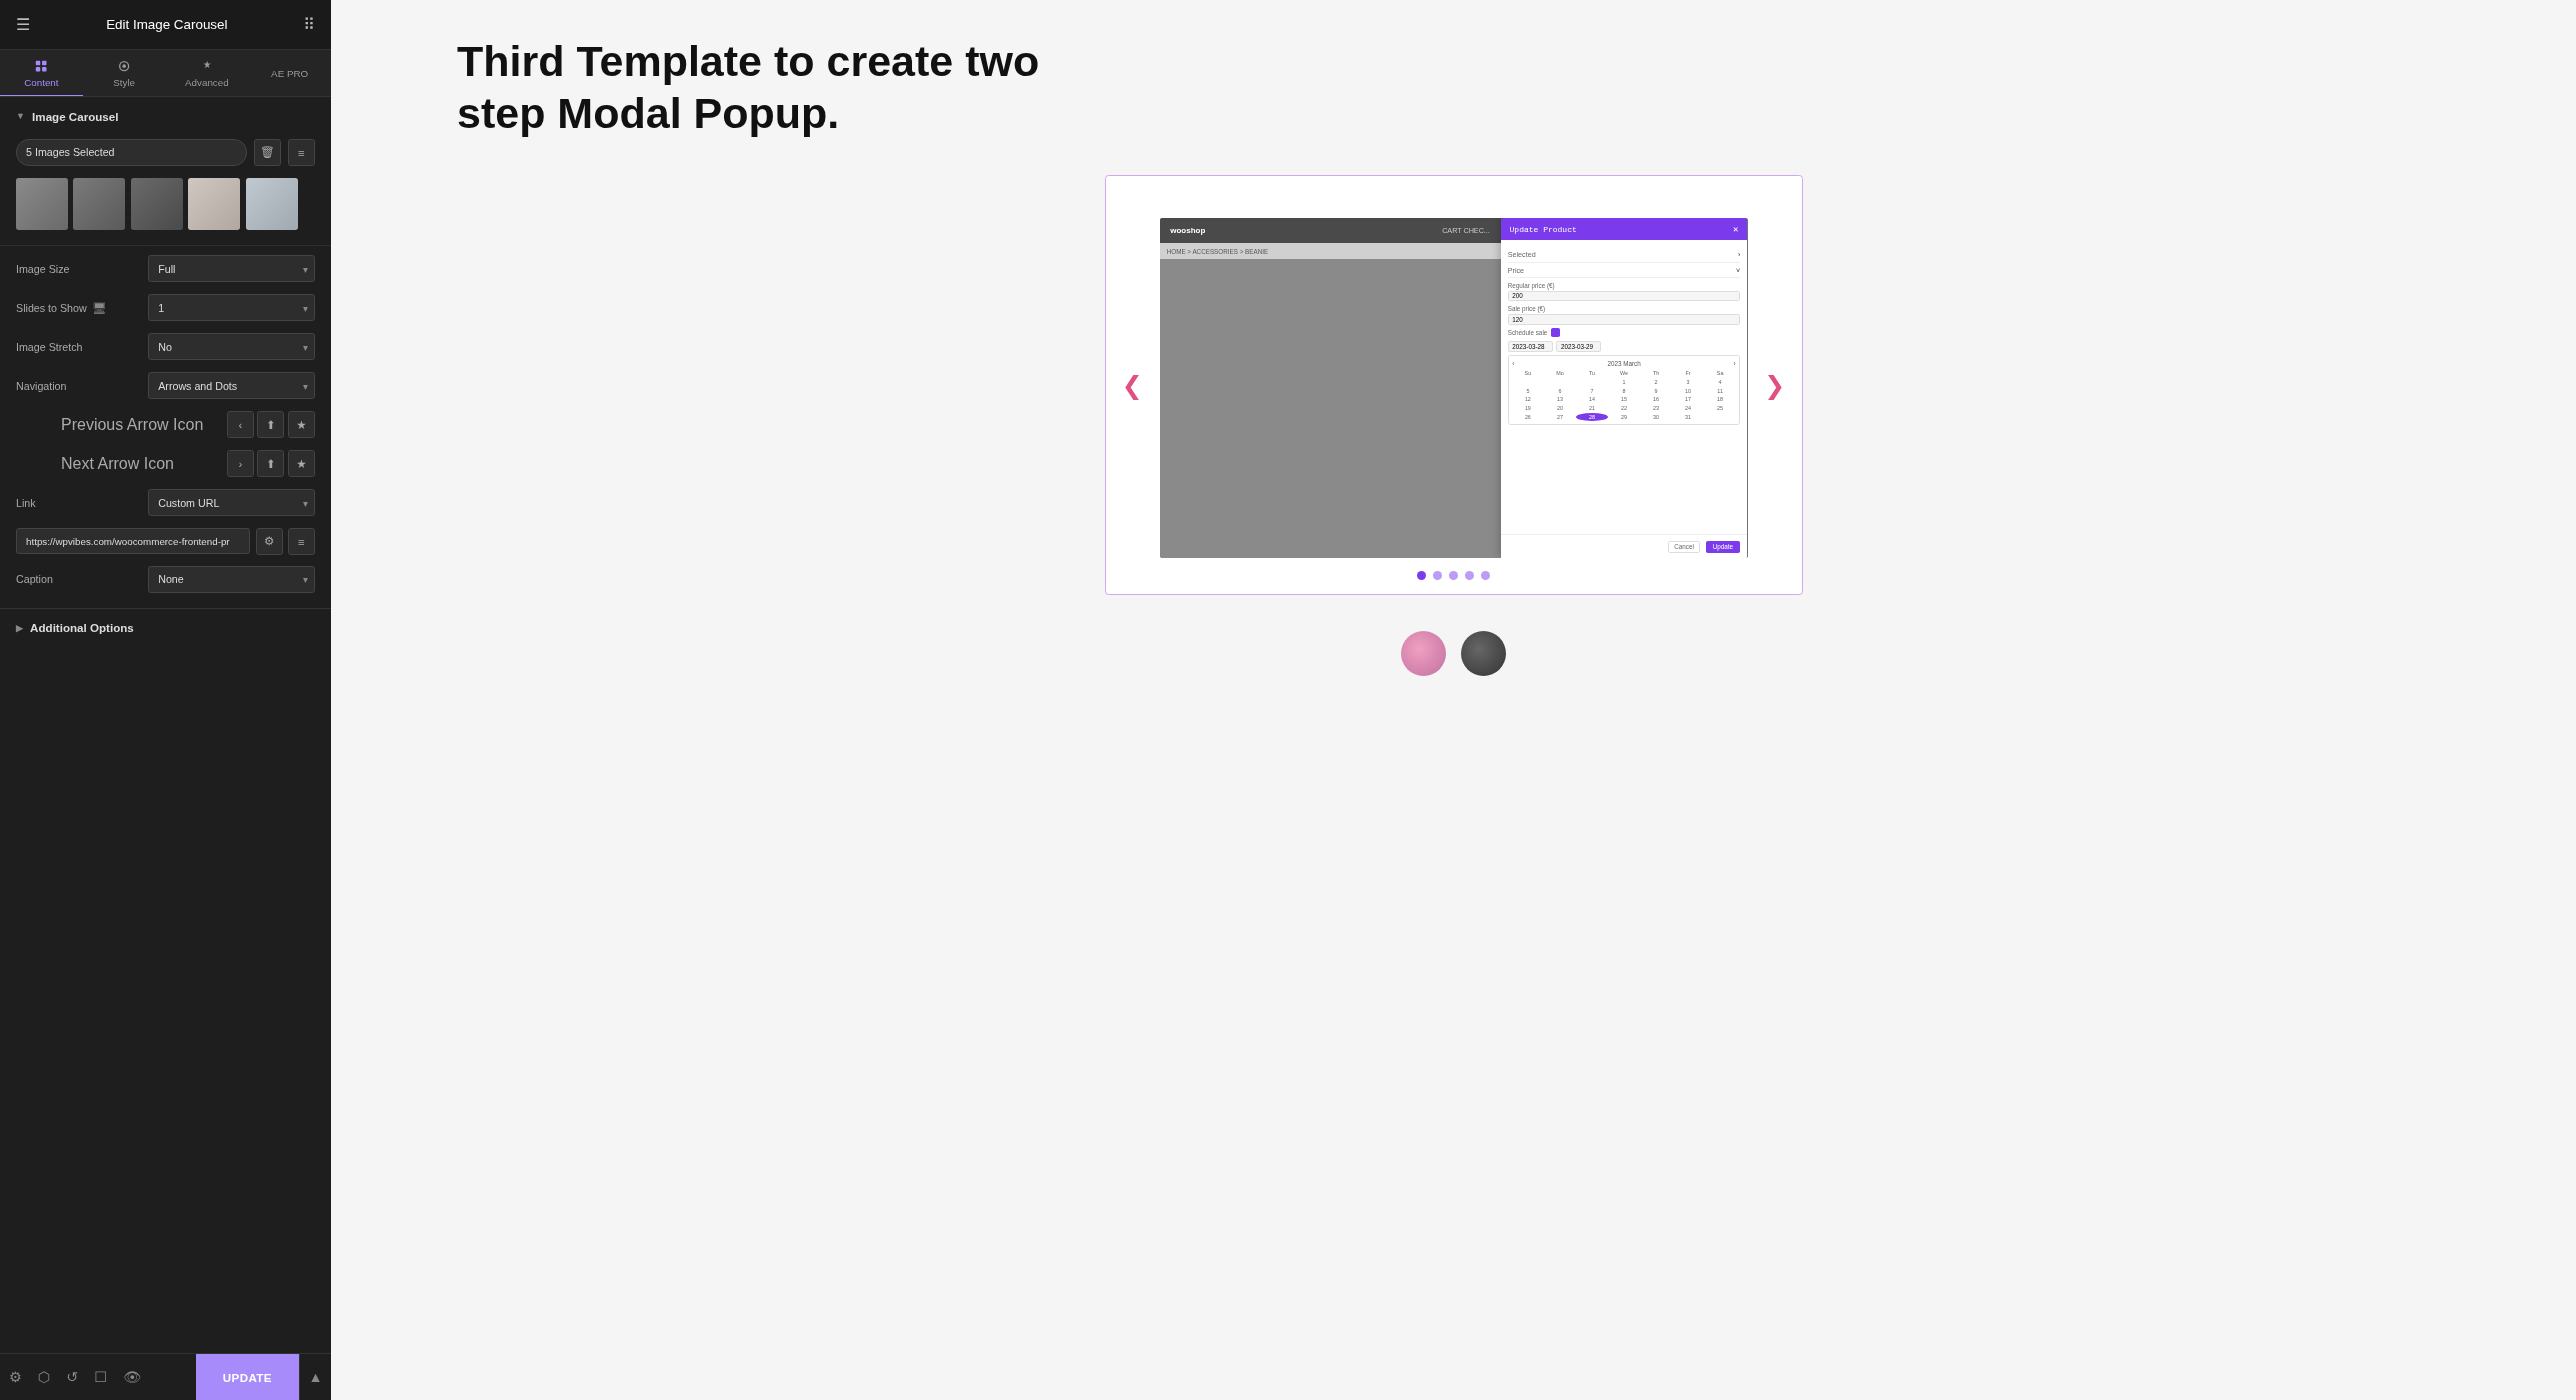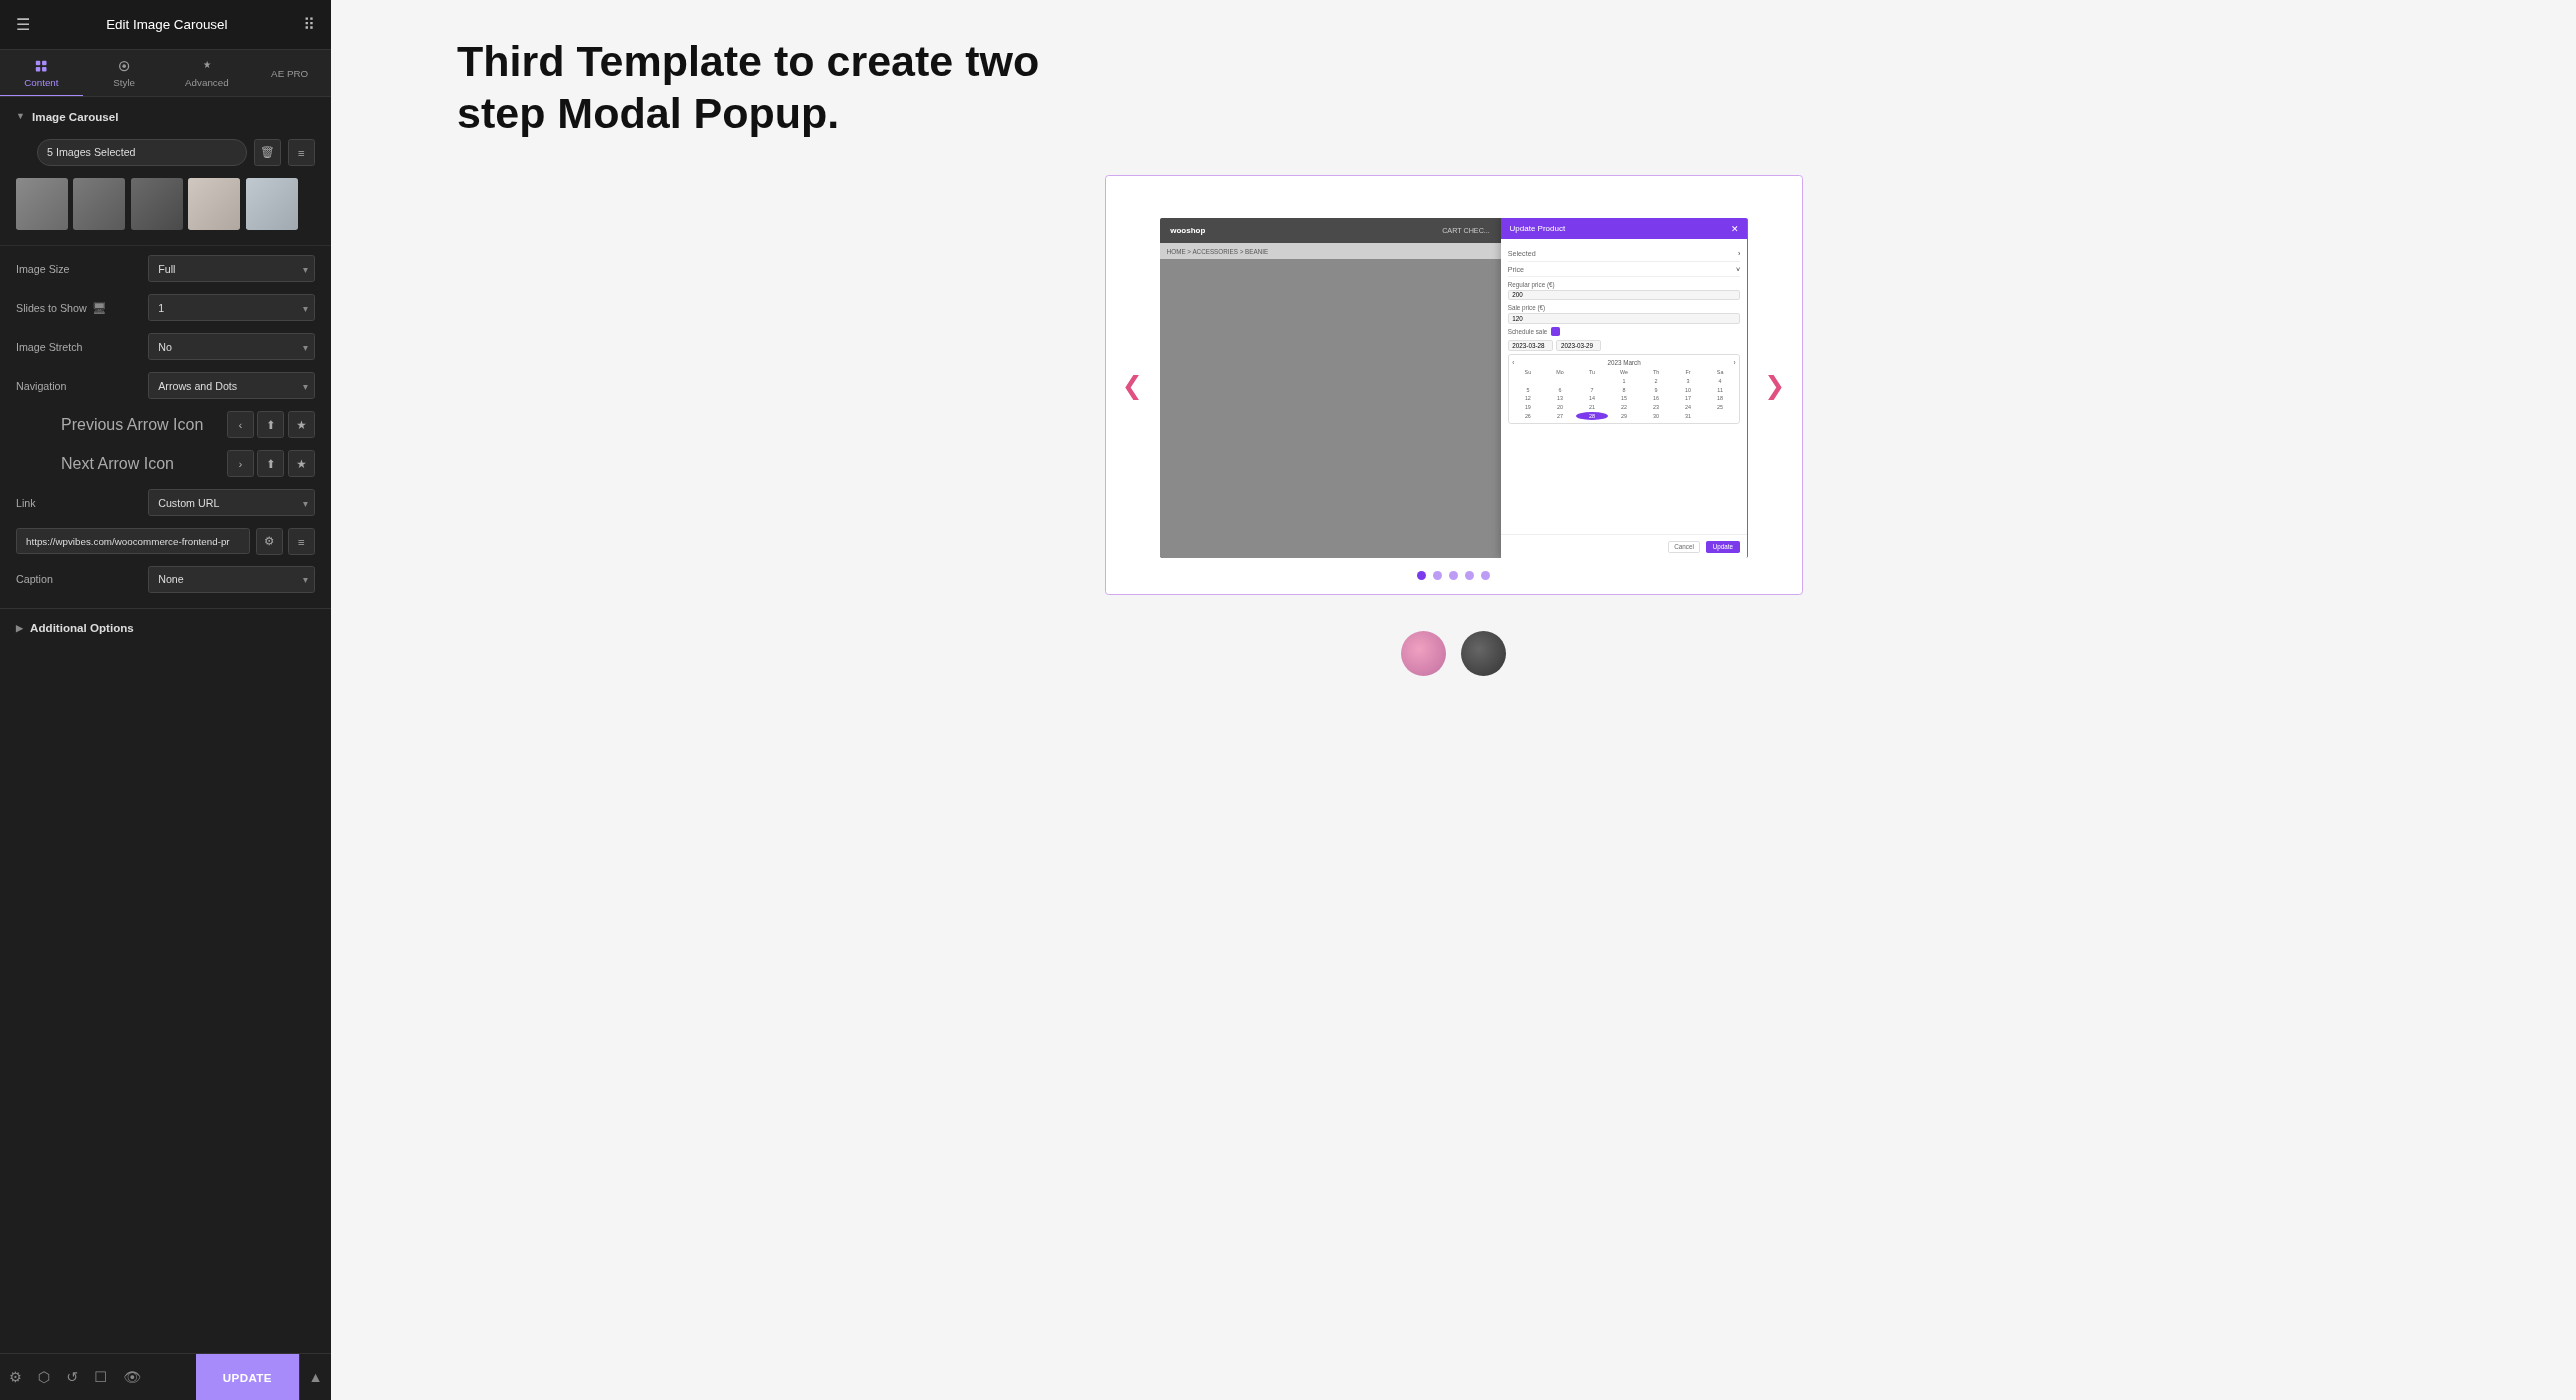--- a/index.html
+++ b/index.html
@@ -139,21 +139,20 @@
       gap: 7.2px;
     }
     .images-selected-field {
       flex: 1;
       background: #2d2d2d;
       border: 0.9px solid #444;
       border-radius: 13px;
       color: #ddd;
       font-size: 10.7px;
       padding: 6.3px 9px;
-      margin-left: 21px;
     }
     .icon-btn {
       width: 27px;
       height: 27px;
       background: #2d2d2d;
       border: 0.9px solid #444;
       border-radius: 2.7px;
       color: #aaa;
       display: flex;
       align-items: center;
@@ -404,21 +403,23 @@
       display: flex;
       flex-direction: column;
       overflow: hidden;
     }
     .modal-header {
       background: #7c3aed;
       color: #fff;
       font-size: 8px;
       padding: 5.4px 9px;
       display: flex;
+      align-items: center;
       justify-content: space-between;
+      font-family: Liberation Mono, monospace;
     }
     .modal-close { cursor: pointer; font-size: 9px; }
     .modal-body { padding: 7.2px; flex: 1; overflow: hidden; font-size: 7.2px; color: #333; }
     .modal-row { display: flex; justify-content: space-between; padding: 2.7px 0; border-bottom: 0.9px solid #eee; }
     .modal-label { color: #666; }
     .modal-input { background: #f5f5f5; border: 0.9px solid #ddd; border-radius: 1.8px; padding: 0.9px 3.6px; font-size: 6.3px; width: 45px; }
     .calendar-sim { background: #fff; border: 0.9px solid #ddd; border-radius: 2.7px; padding: 3.6px; margin-top: 3.6px; }
     .cal-header { display: flex; justify-content: space-between; font-size: 6.3px; color: #555; margin-bottom: 2.7px; }
     .cal-grid { display: grid; grid-template-columns: repeat(7, 1fr); gap: 0.9px; }
     .cal-cell { font-size: 5.4px; color: #666; text-align: center; padding: 0.9px; }

